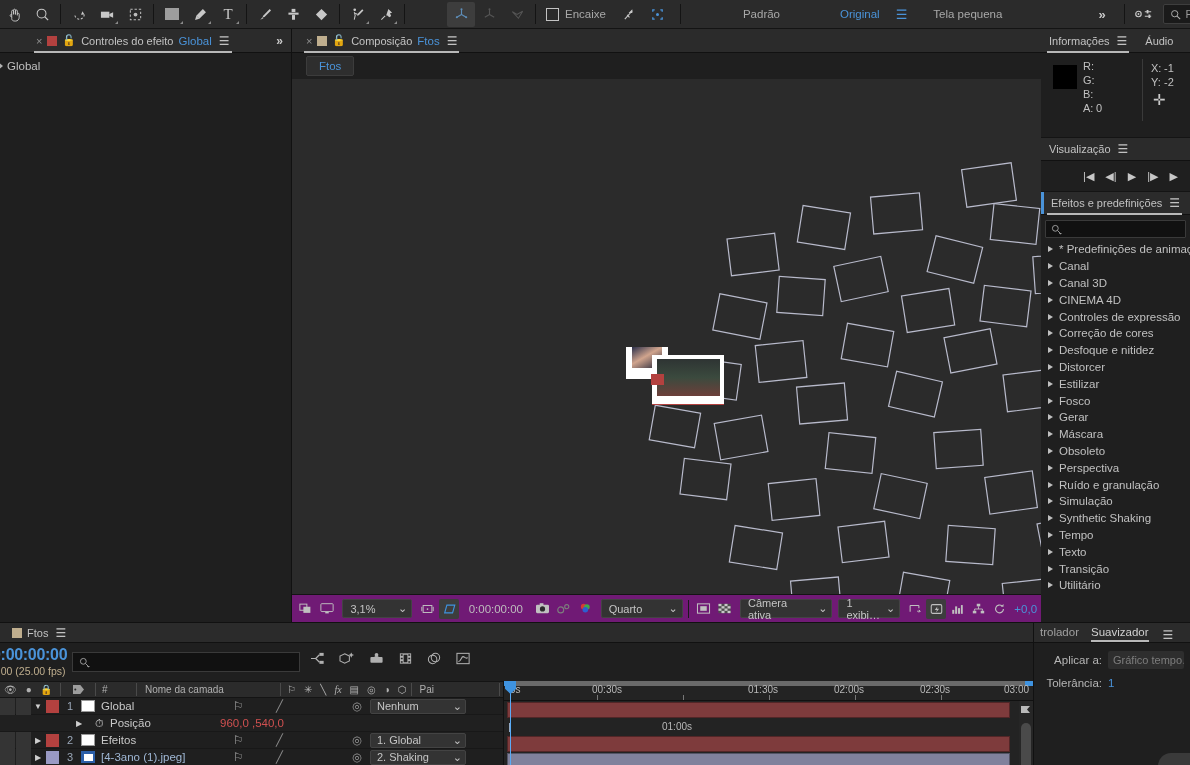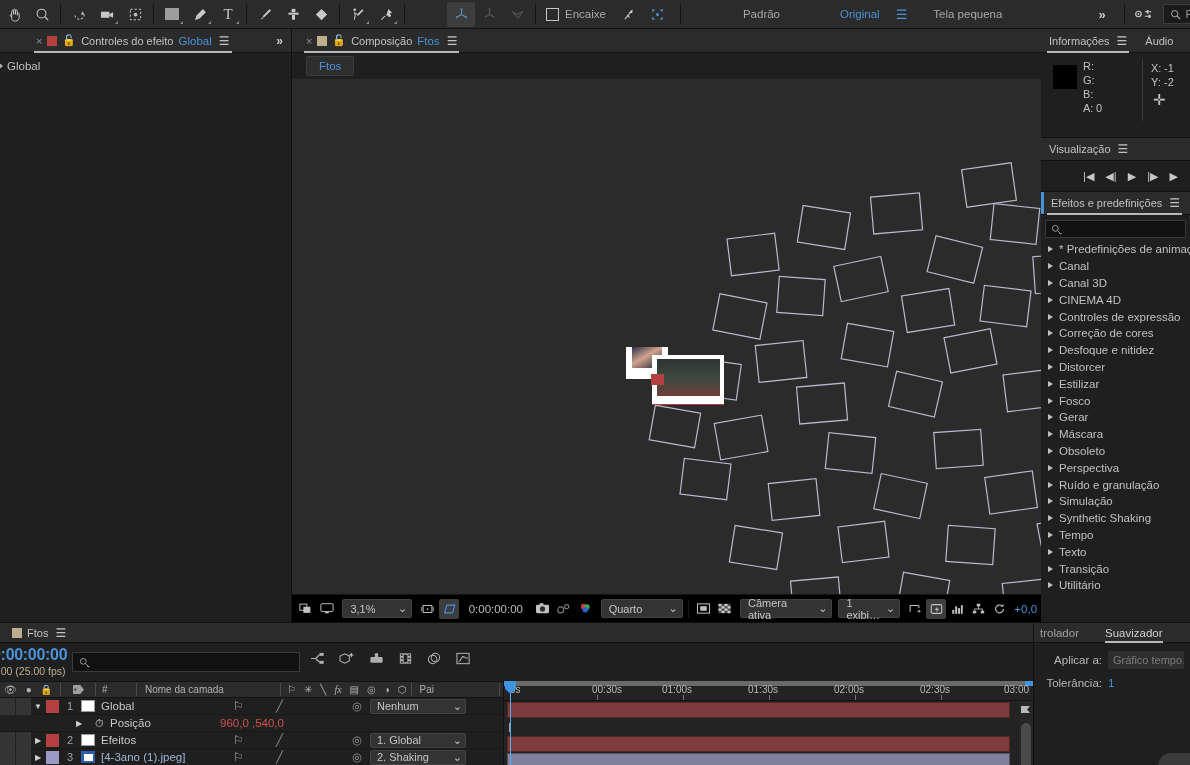--- a/index.html
+++ b/index.html
@@ -81,21 +81,21 @@
   .comp-chip {
     background: #2e2e2e; border: 1px solid #3c3c3c; border-radius: 2px;
     color: #4a93d9; font-size: 11.5px; padding: 3px 12px;
   }
   .canvas {
     position: absolute; left: 0; top: 50px; width: 749px; height: 538px;
     background: #2b2b2b; overflow: hidden;
   }
   .comp-bottom {
     position: absolute; left: 0; bottom: 0; width: 749px; height: 28px;
-    background: #000000; border-top: 1px solid #141414;
+    background: #701a75; border-top: 1px solid #141414;
     display: flex; align-items: center; padding: 0 4px; gap: 2px;
   }
   .cb-ic { width: 22px; height: 20px; display:flex; align-items:center; justify-content:center; color:#c0c0c0; }
   .cb-ic.sel { background:#3d3d3d; border-radius:2px; }
   .cb-dd {
     height: 19px; background: #333; border: 1px solid #434343; border-radius: 2px;
     display: flex; align-items: center; justify-content: space-between; gap: 6px;
     padding: 0 4px 0 7px; color: #c5c5c5; font-size: 11px;
   }
   .cb-time { color: #bdbdbd; font-size: 11.5px; padding: 0 8px; }
@@ -156,21 +156,21 @@
   .bar { position:absolute; height:16px; border:1px solid rgba(0,0,0,.35); }
   .bar.red { background:#7e3b3c; }
   .bar.purple { background:#80819c; }
   .cti { position:absolute; top:0; bottom:0; width:1px; background:#5aaaf5; z-index:5; }
   .cti-head { position:absolute; top:0; width:11px; height:13px; background:#3f93e0; z-index:6; clip-path: polygon(0 0,100% 0,100% 60%,50% 100%,0 60%); }
   .tl-scroll { position:absolute; right:0; top:20px; width:14px; bottom:0; background:#262626; }
   .tl-sc-thumb { position:absolute; left:2px; top: 22px; width:10px; height:52px; background:#4a4a4a; border-radius:5px; }
 
   
   .brp { position: absolute; left: 1033px; top: 622px; width: 157px; height: 143px; background:#1f1f1f; border-top:1px solid #111; border-left:1px solid #111;}
-  .brp-tabbar { height:20px; background:#2b2b2b; display:flex; align-items:center; gap:26px; padding-left:6px; border-bottom:1px solid #111; font-size:11.5px;}
+  .brp-tabbar { height:20px; background:#2b2b2b; display:flex; align-items:flex-end; gap:12px; padding-left:6px; border-bottom:1px solid #111; font-size:11.5px;}
   .brp-tab { color:#a0a0a0; position:relative; height:20px; display:flex; align-items:center;}
   .brp-tab.active { color:#d0d0d0; }
   .brp-tab.active::after { content:''; position:absolute; left:0; right:0; bottom:0; height:2px; background:#b8b8b8;}
   .brp-row { display:flex; align-items:center; padding: 8px 6px 0 6px; gap:6px; font-size:11.5px;}
   .brp-lbl { color:#b6b6b6; width:62px; text-align:right; }
   .brp-field { flex:1; height:18px; background:#2e2e2e; border-radius:2px; display:flex; align-items:center; padding:0 5px; color:#7d7d7d; font-size:11px; overflow:hidden; white-space:nowrap;}
   .brp-num { color:#4a93d9; }
   .brp-btn { position:absolute; right:-12px; bottom:-14px; width:44px; height:26px; background:#3a3a3a; border-radius:13px; }
 </style>
 </head>
@@ -876,21 +876,21 @@
 
     <div class="tl-tracks">
       <div class="ruler">
         <div class="wab">
           <div class="wab-in"></div>
           <div class="wab-h" style="left:0;"></div>
           <div class="wab-h" style="right:0;"></div>
         </div>
         <span class="rtick" style="left:6px;">0s</span>
         <span class="rtick" style="left:88px;">00:30s</span>
-        <span class="rtick" style="left:158px;">01:00s</span>
+        <span class="rtick" style="left:158px;margin-top:37px;">01:00s</span>
         <span class="rtick" style="left:244px;">01:30s</span>
         <span class="rtick" style="left:330px;">02:00s</span>
         <span class="rtick" style="left:416px;">02:30s</span>
         <span class="rtick" style="left:500px;">03:00</span>
         <span class="rtickline" style="left:93px;"></span>
         <span class="rtickline" style="left:179px;"></span>
         <span class="rtickline" style="left:265px;"></span>
         <span class="rtickline" style="left:351px;"></span>
         <span class="rtickline" style="left:437px;"></span>
       </div>

